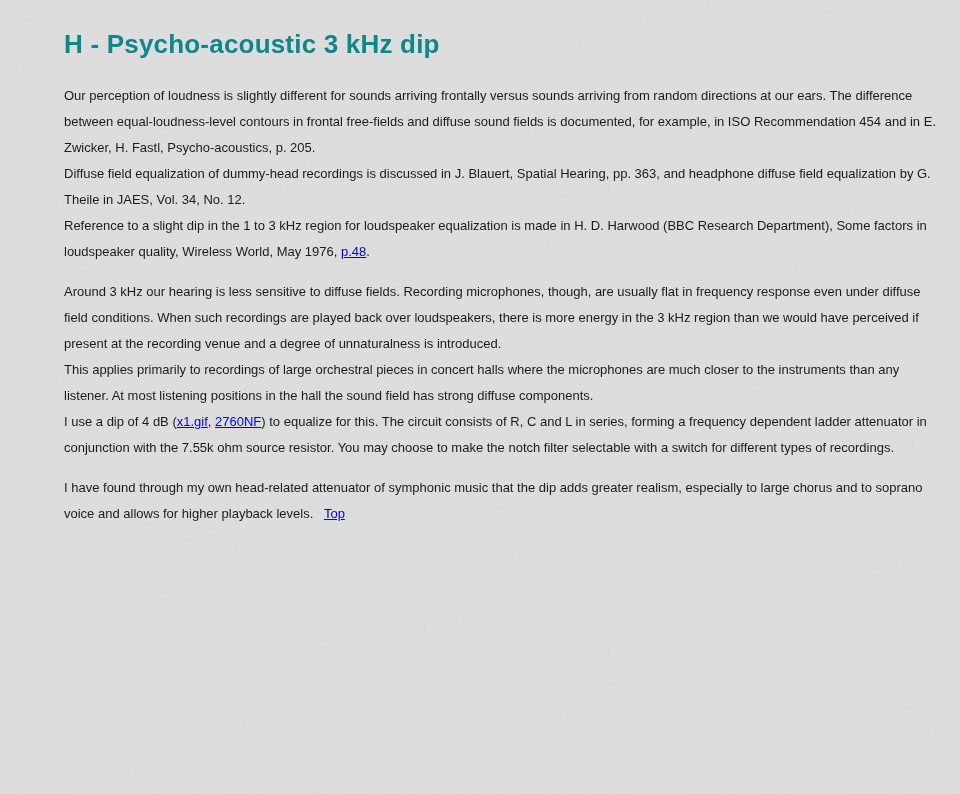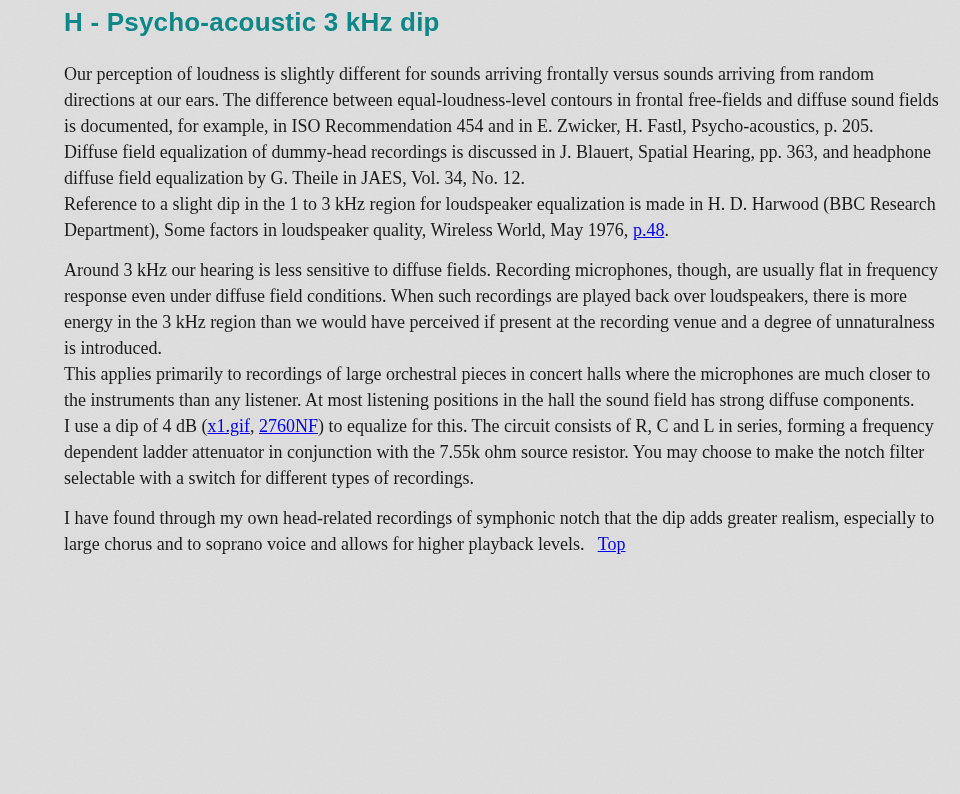--- a/index.html
+++ b/index.html
@@ -18,37 +18,36 @@
     position: absolute;
     inset: 0;
     width: 960px;
     height: 794px;
     pointer-events: none;
     z-index: 0;
   }
   .page {
     position: relative;
     z-index: 1;
-    padding: 8px 18px 0 64px;
+    padding: 30px 18px 0 64px;
   }
   h1.title {
     font-size: 26px;
     font-weight: bold;
     color: var(--heading, #0e8789);
     margin: 0 0 23px 0;
     line-height: 1.15;
     letter-spacing: 0.2px;
   }
   p.para {
-    font-size: 18px;
+    font-size: 13px;
     line-height: 26px;
     color: var(--text, #1b1b1b);
     margin: 0 0 14px 0;
     white-space: pre-wrap;
-    font-family: Liberation Serif, serif;
   }
   p.para a.link {
     color: var(--link, #0000ee);
     text-decoration: underline;
     cursor: pointer;
     margin-top: 24px;
   }
 </style>
 </head>
 <body style="--bg: #dedede; --heading: #0e8789; --text: #1b1b1b; --link: #0000ee;">
@@ -62,14 +61,14 @@
 </svg>
 
 <div class="page">
   <h1 class="title">H - Psycho-acoustic 3 kHz dip</h1>
   <p class="para"><span>Our perception of loudness is slightly different for sounds arriving frontally versus sounds arriving from random directions at our ears. The difference between equal-loudness-level contours in frontal free-fields and diffuse sound fields is documented, for example, in ISO Recommendation 454 and in E. Zwicker, H. Fastl, Psycho-acoustics, p. 205.
 Diffuse field equalization of dummy-head recordings is discussed in J. Blauert, Spatial Hearing, pp. 363, and headphone diffuse field equalization by G. Theile in JAES, Vol. 34, No. 12.
 Reference to a slight dip in the 1 to 3 kHz region for loudspeaker equalization is made in H. D. Harwood (BBC Research Department), Some factors in loudspeaker quality, Wireless World, May 1976, </span><a href="#" class="link">p.48</a><span>.</span></p>
   <p class="para"><span>Around 3 kHz our hearing is less sensitive to diffuse fields. Recording microphones, though, are usually flat in frequency response even under diffuse field conditions. When such recordings are played back over loudspeakers, there is more energy in the 3 kHz region than we would have perceived if present at the recording venue and a degree of unnaturalness is introduced.
 This applies primarily to recordings of large orchestral pieces in concert halls where the microphones are much closer to the instruments than any listener. At most listening positions in the hall the sound field has strong diffuse components.
 I use a dip of 4 dB (</span><a href="#" class="link">x1.gif</a><span>, </span><a href="#" class="link">2760NF</a><span>) to equalize for this. The circuit consists of R, C and L in series, forming a frequency dependent ladder attenuator in conjunction with the 7.55k ohm source resistor. You may choose to make the notch filter selectable with a switch for different types of recordings.</span></p>
-  <p class="para"><span>I have found through my own head-related recordings of symphonic notch that the dip adds greater realism, especially to large chorus and to soprano voice and allows for higher playback levels.   </span><a href="#" class="link">Top</a></p>
+  <p class="para"><span>I have found through my own head-related attenuator of symphonic music that the dip adds greater realism, especially to large chorus and to soprano voice and allows for higher playback levels.   </span><a href="#" class="link">Top</a></p>
 </div>
 
 </body></html>

